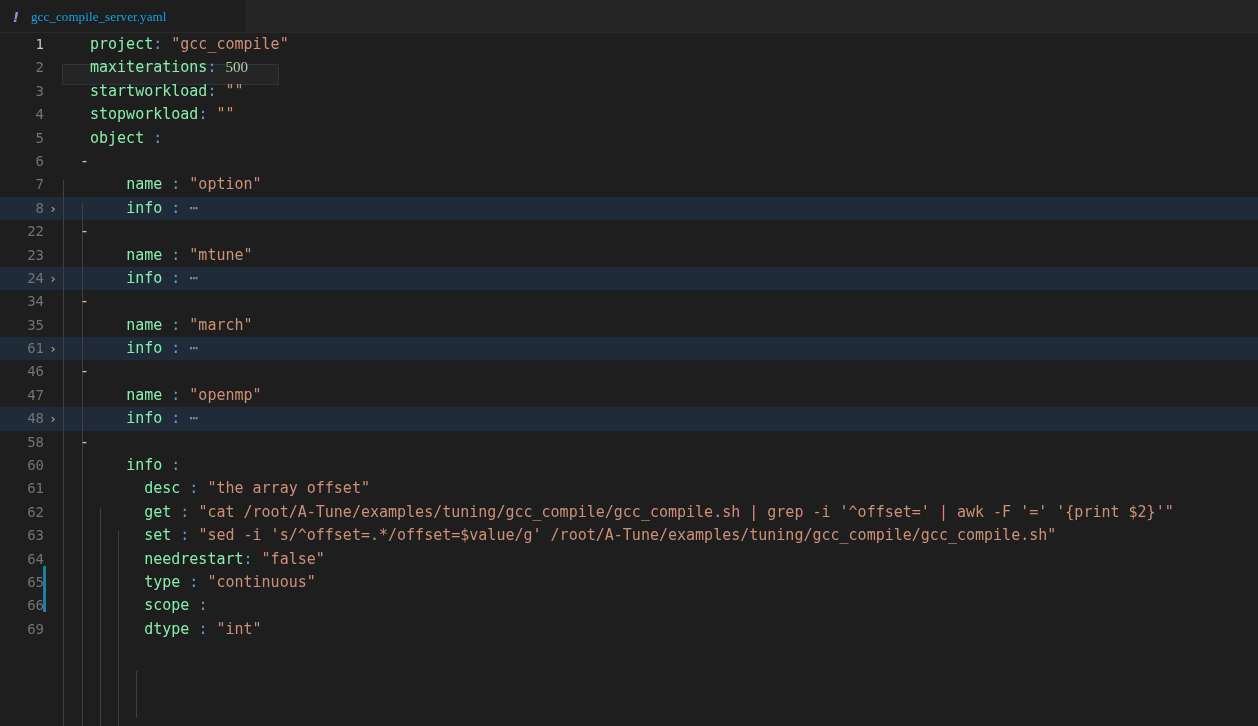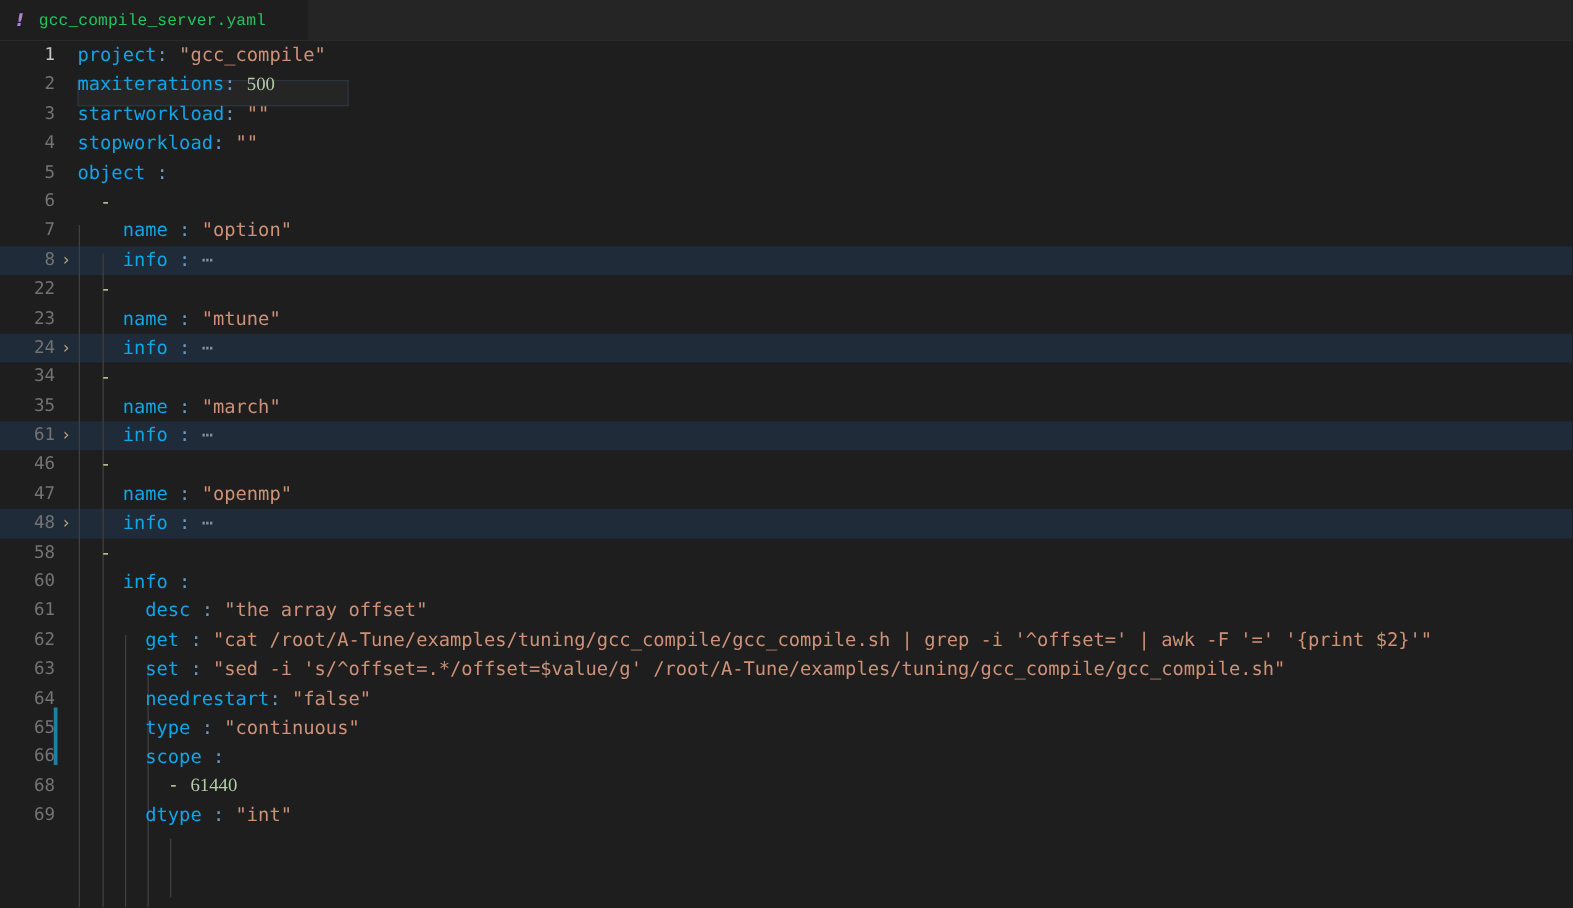--- a/index.html
+++ b/index.html
@@ -43,23 +43,23 @@
     font-weight: bold;
     font-style: italic;
     color: #b180d7;
     margin-right: 9px;
     line-height: 1;
     display: inline-block;
     width: 12px;
     text-align: center;
   }
   .tab-label {
-    font-family: Liberation Mono, monospace;
+    font-family: Liberation Serif, serif;
     font-size: 13px;
-    color: #22c55e;
+    color: #0ea5e9;
     white-space: nowrap;
     letter-spacing: 0.1px;
   }
 
   
   #editor {
     position: relative;
     height: 693px;
     background: #1e1e1e;
     overflow: hidden;
@@ -106,21 +106,21 @@
     font-size: 15px;
     line-height: 23.4px;
     white-space: pre;
     position: relative;
     z-index: 2;
     flex: 1;
     color: #d4d4d4;
   }
 
   
-  .k   { color: #0ea5e9; }            
+  .k   { color: #86efac; margin-left: 28px; }            
   .c   { color: #6a99c9; }            
   .s   { color: #ce9178; }            
   .n   { color: #b5cea8; font-family: Liberation Serif, serif; }            
   .d   { color: #c8c8a0; }            
   .e   { color: #8a8f98; }            
   .p   { color: #d4d4d4; }            
 
   
   .guides {
     position: absolute;
@@ -197,16 +197,15 @@
       <div class="row"><div class="gutter">47</div><div class="fold"></div><div class="code"><span class="p">    </span><span class="k">name</span><span class="p"> </span><span class="c">:</span><span class="p"> </span><span class="s">"openmp"</span></div></div>
       <div class="row folded"><div class="gutter">48</div><div class="fold">›</div><div class="code"><span class="p">    </span><span class="k">info</span><span class="p"> </span><span class="c">:</span><span class="p"> </span><span class="e">⋯</span></div></div>
       <div class="row"><div class="gutter">58</div><div class="fold"></div><div class="code"><span class="p">  </span><span class="d">-</span></div></div>
       <div class="row"><div class="gutter">60</div><div class="fold"></div><div class="code"><span class="p">    </span><span class="k">info</span><span class="p"> </span><span class="c">:</span></div></div>
       <div class="row"><div class="gutter">61</div><div class="fold"></div><div class="code"><span class="p">      </span><span class="k">desc</span><span class="p"> </span><span class="c">:</span><span class="p"> </span><span class="s">"the array offset"</span></div></div>
       <div class="row"><div class="gutter">62</div><div class="fold"></div><div class="code"><span class="p">      </span><span class="k">get</span><span class="p"> </span><span class="c">:</span><span class="p"> </span><span class="s">"cat /root/A-Tune/examples/tuning/gcc_compile/gcc_compile.sh | grep -i '^offset=' | awk -F '=' '{print $2}'"</span></div></div>
       <div class="row"><div class="gutter">63</div><div class="fold"></div><div class="code"><span class="p">      </span><span class="k">set</span><span class="p"> </span><span class="c">:</span><span class="p"> </span><span class="s">"sed -i 's/^offset=.*/offset=$value/g' /root/A-Tune/examples/tuning/gcc_compile/gcc_compile.sh"</span></div></div>
       <div class="row"><div class="gutter">64</div><div class="fold"></div><div class="code"><span class="p">      </span><span class="k">needrestart</span><span class="c">:</span><span class="p"> </span><span class="s">"false"</span></div></div>
       <div class="row"><div class="gutter">65</div><div class="fold"></div><div class="code"><span class="p">      </span><span class="k">type</span><span class="p"> </span><span class="c">:</span><span class="p"> </span><span class="s">"continuous"</span></div></div>
       <div class="row"><div class="gutter">66</div><div class="fold"></div><div class="code"><span class="p">      </span><span class="k">scope</span><span class="p"> </span><span class="c">:</span></div></div>
-      <div class="row"><div class="gutter">68</div><div class="fold"></div><div class="code"><span class="p">        </span><span class="d">-</span><span class="p"> </span><span class="n">61440</span></div></div>
       <div class="row"><div class="gutter">69</div><div class="fold"></div><div class="code"><span class="p">      </span><span class="k">dtype</span><span class="p"> </span><span class="c">:</span><span class="p"> </span><span class="s">"int"</span></div></div>
     </div>
 </div>
 
 </body></html>

